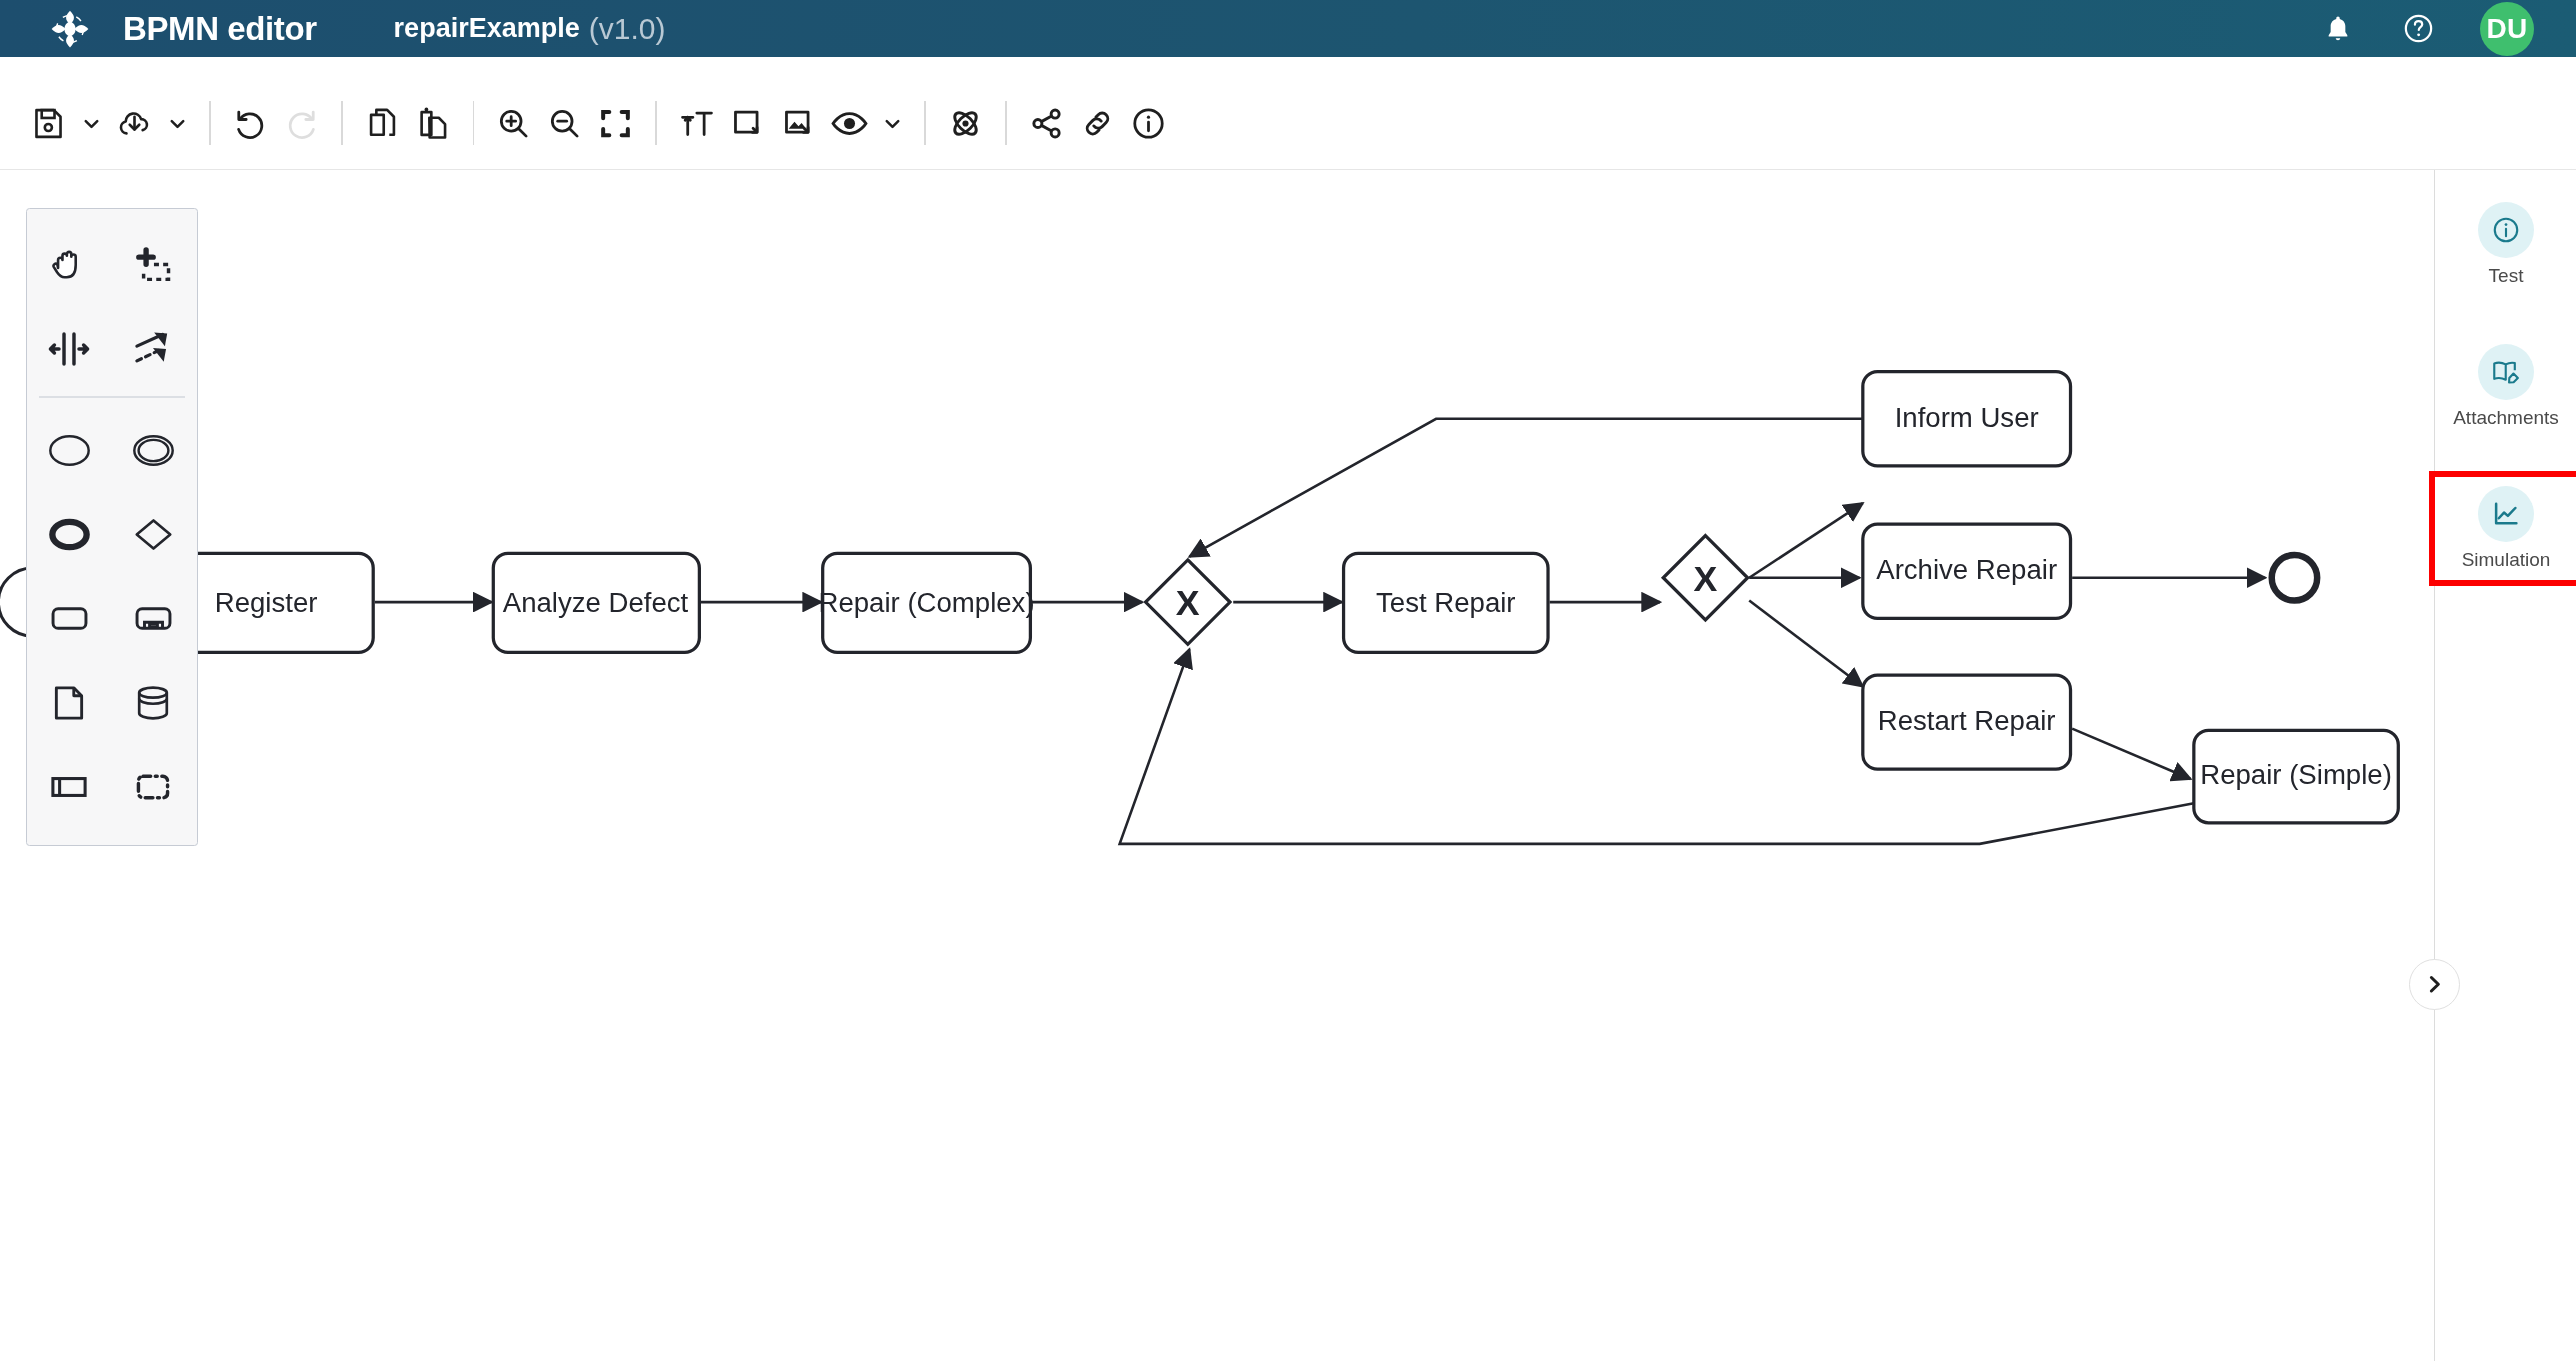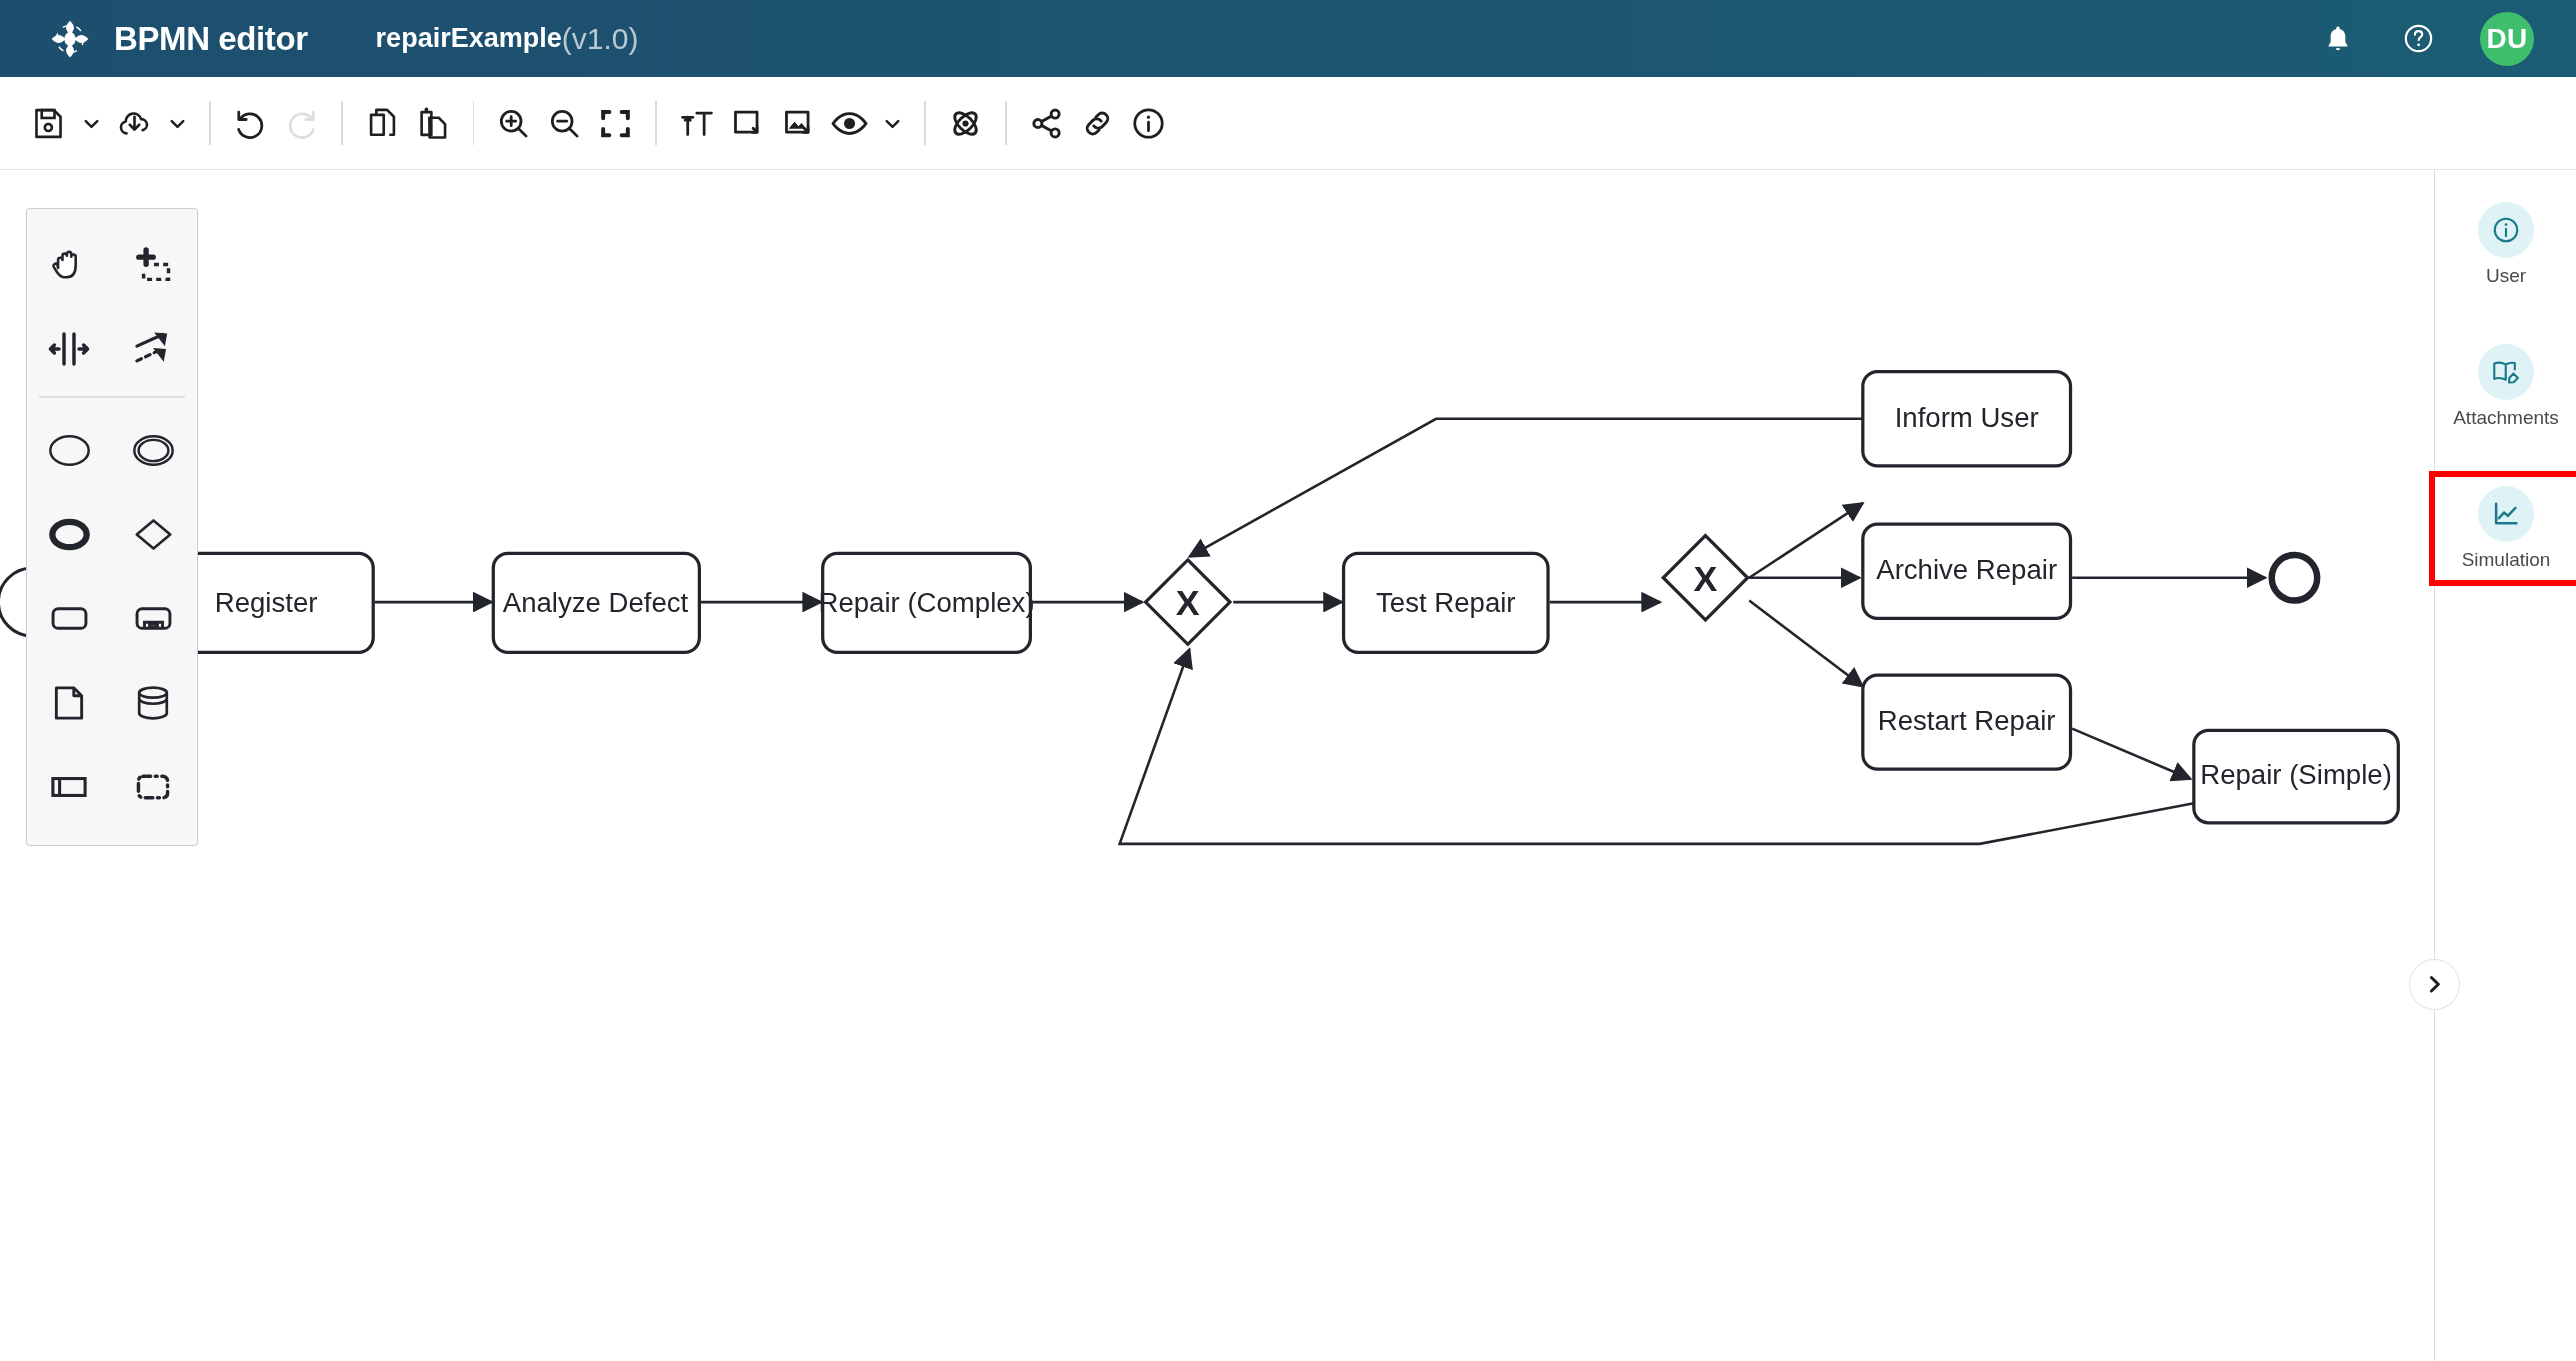--- a/index.html
+++ b/index.html
@@ -6,23 +6,23 @@
   html, body {
     width: 2576px; height: 1362px;
     font-family: "Liberation Sans", sans-serif;
     background: #ffffff;
     overflow: hidden;
   }
 
   
   #app-header {
     position: absolute; top: 0; left: 0;
-    width: 2576px; height: 77px;
+    width: 2576px; height: 57px;
     background: linear-gradient(90deg, #1d4e6e 0%, #1d5570 55%, #1b5c74 100%);
-    display: flex; align-items: center;
+    display: flex; align-items: center; gap: 9px;
   }
   #brand-logo { margin-left: 49px; width: 42px; height: 42px; }
   #app-title {
     color: #ffffff; font-size: 33px; font-weight: bold;
     margin-left: 23px; letter-spacing: -0.4px;
   }
   #diagram-name {
     color: #ffffff; font-size: 27px; margin-left: 68px; font-weight: 700;
   }
   #diagram-version {
@@ -498,21 +498,21 @@
   </div>
 
   <div class="rail-item">
     <span class="rail-icon-bg">
       <svg width="30" height="30" viewBox="0 0 24 24" fill="none" stroke="#1a7a8c" stroke-width="1.7">
         <circle cx="12" cy="12" r="9"></circle>
         <path d="M12 11v6" stroke-linecap="round"></path>
         <circle cx="12" cy="7.6" r="1.1" fill="#1a7a8c" stroke="none"></circle>
       </svg>
     </span>
-    <span class="rail-label">User</span>
+    <span class="rail-label">Test</span>
   </div>
 
   <div id="rail-spacer-1"></div>
 
   <div class="rail-item">
     <span class="rail-icon-bg">
       <svg width="32" height="32" viewBox="0 0 24 24" fill="none" stroke="#1a7a8c" stroke-width="1.6" stroke-linejoin="round">
         <path d="M3.2 5.6c2.6-.9 5.5-.9 8.6.7v11.5c-3.1-1.6-6-1.6-8.6-.7z"></path>
         <path d="M11.8 6.3c2.3-1.2 4.6-1.5 6.8-1v5.4"></path>
         <path d="M17.6 13.2l3.3 3.3-3.2 3.2-3.4.2.2-3.4z"></path>

